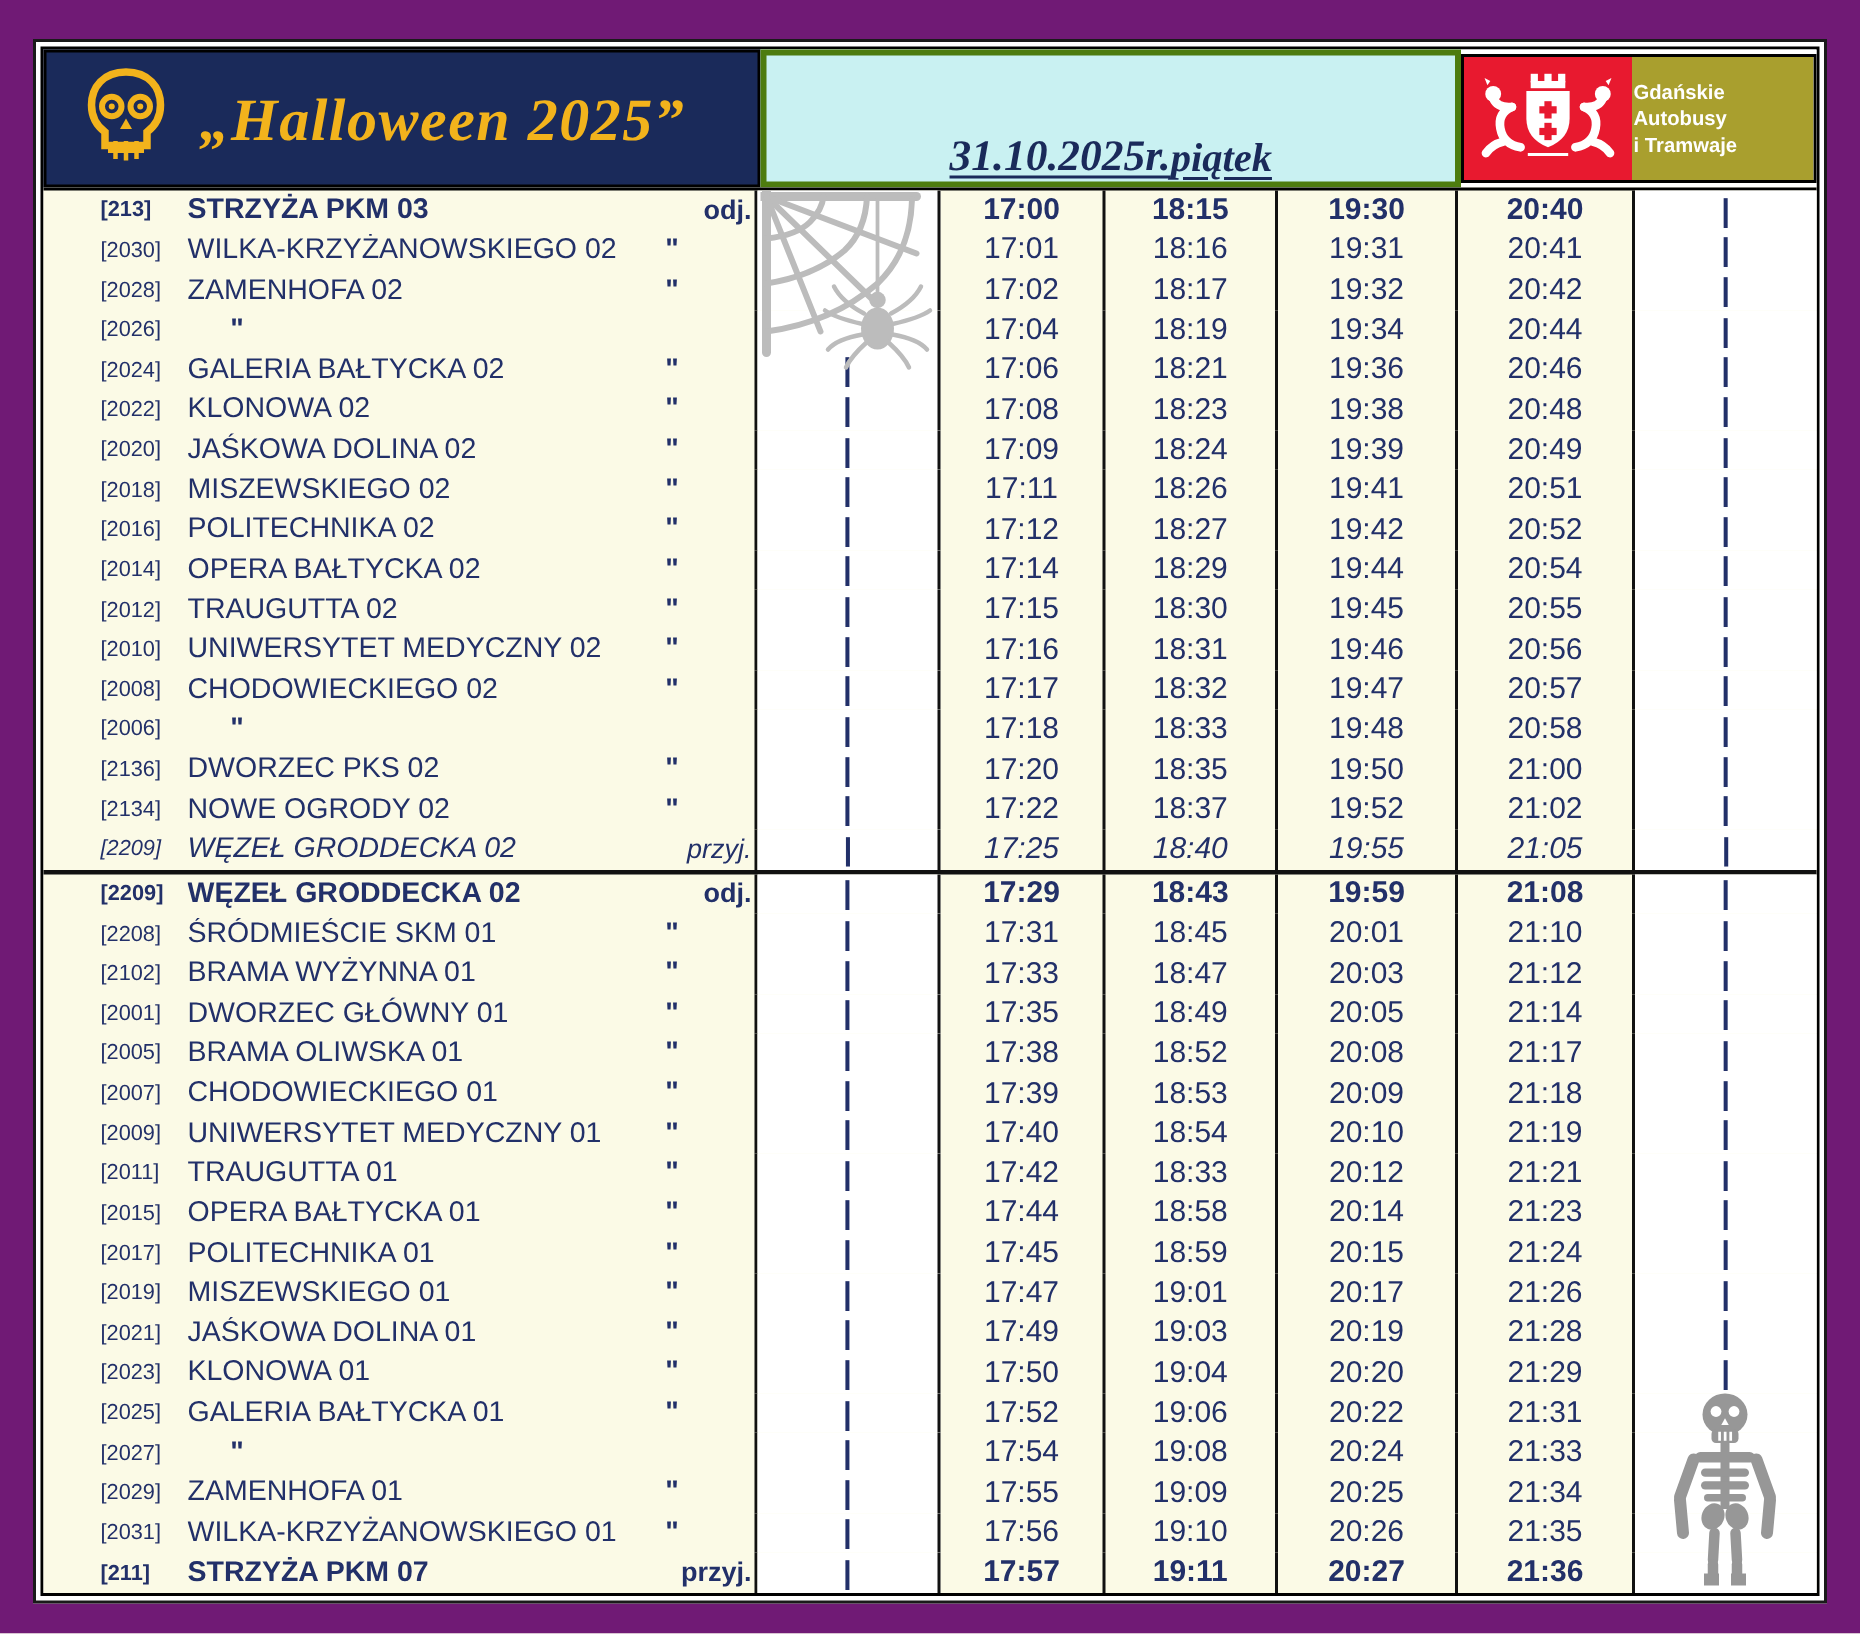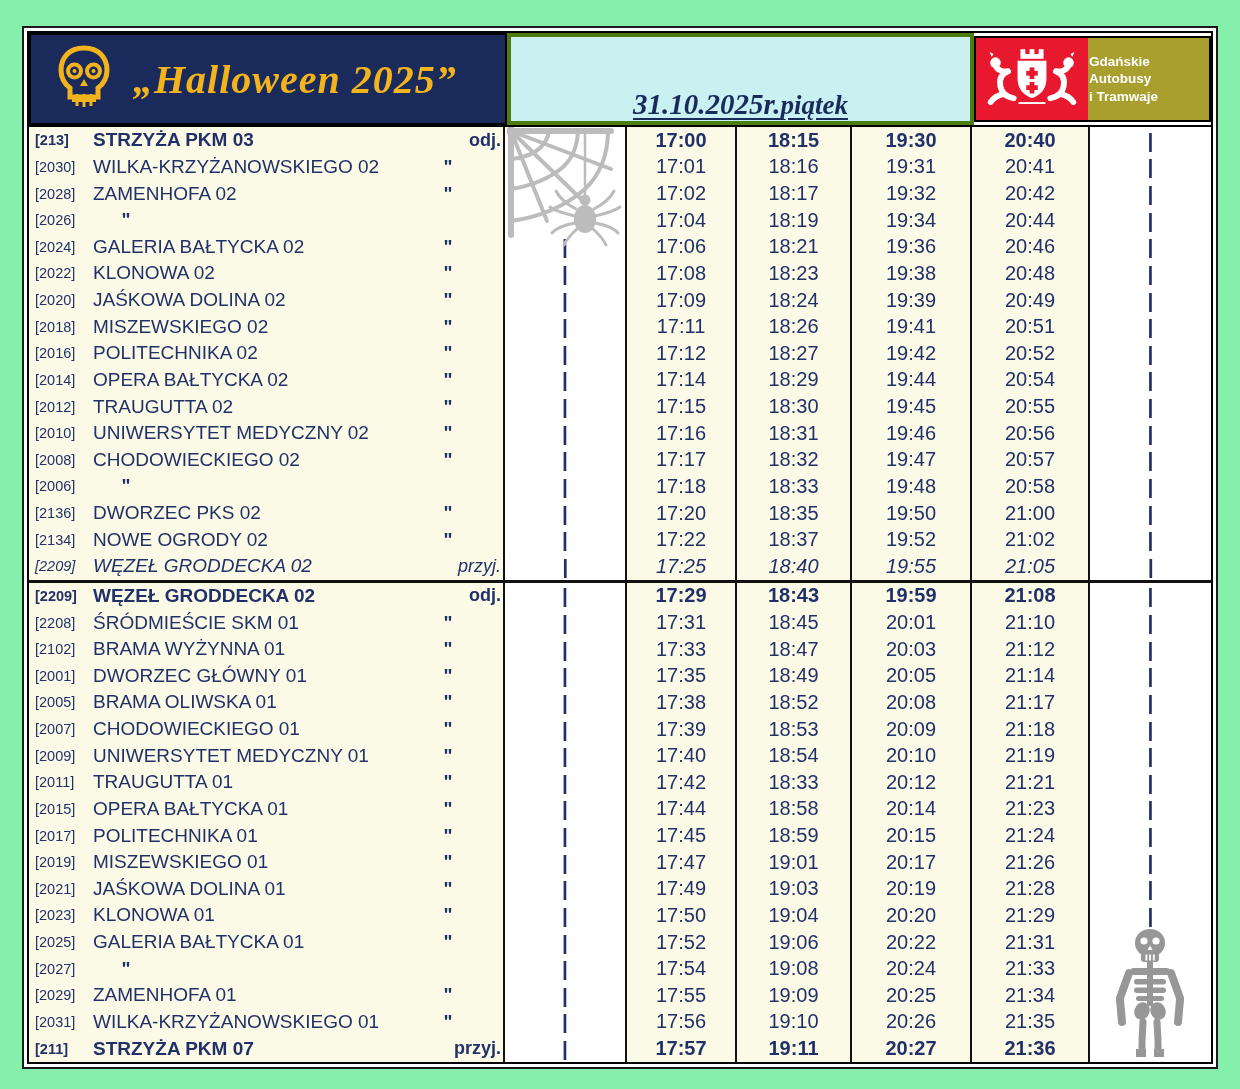--- a/index.html
+++ b/index.html
@@ -1,17 +1,17 @@
 <!DOCTYPE html>
 <html><head>
 <meta charset="utf-8">
 <style>
   html,body{margin:0;padding:0;background:#ffffff;width:1240px;height:1089px;overflow:hidden;
     font-family:"Liberation Sans", sans-serif;}
-  .page{width:1240px;height:1089px;box-sizing:border-box;padding:26px 22px 20px 22px;background:#86efac;}
+  .page{width:1240px;height:1089px;box-sizing:border-box;padding:26px 22px 20px 22px;background:#701a75;}
   .frame{width:100%;height:100%;box-sizing:border-box;border:2px solid #1a1a1a;padding:3px;background:#fff;}
   .frame-inner{width:100%;height:100%;box-sizing:border-box;border:2px solid #000;display:flex;flex-direction:column;background:#fff;}
 
   
   .header{display:grid;grid-template-columns:478px 467px 1fr;height:92px;flex:0 0 auto;background:#fff;}
   .title-box{box-sizing:border-box;border:2px solid #000;background:#1a2a5a;display:flex;align-items:center;
     gap:20px;padding-left:24px;}
   .title-text{font-family:"Liberation Serif", serif;font-weight:bold;font-style:italic;font-size:40px;
     color:#f2b31c;white-space:nowrap;letter-spacing:1px;}
   .date-box{box-sizing:border-box;border:4px solid #4d7c0f;background:#c9f1f2;display:flex;flex-direction:row;
@@ -29,21 +29,21 @@
   
   .table{flex:1 1 auto;display:flex;flex-direction:column;position:relative;border-top:2px solid #000;
     background:#fbfae6;color:#223069;}
   .row{flex:1 1 0;display:grid;grid-template-columns:476px 122px 110px 115px 120px 118px 1fr;min-height:0;}
   .row.divider{border-top:3px solid #111;}
   .row>div{box-sizing:border-box;height:100%;display:flex;align-items:center;min-width:0;}
   .c-stop{border-right:2px solid #111;padding-left:6px;}
   .c-web{border-right:2px solid #111;background:#ffffff;justify-content:center;}
   .c-t{border-right:2px solid #111;justify-content:center;font-size:20px;}
   .c-r{background:#ffffff;justify-content:center;}
-  .code{width:58px;flex:0 0 58px;font-size:14.5px;}
+  .code{width:58px;flex:0 0 58px;font-size:14.5px;margin-left:32px;}
   .name{flex:1;font-size:19px;white-space:nowrap;overflow:hidden;}
   .dep{flex:0 0 66px;text-align:right;padding-right:2px;font-size:18px;}
   .dep.ditto{text-align:center;padding-right:22px;font-weight:bold;font-size:19px;}
   .row.bold{font-weight:bold;}
   .row.italic{font-style:italic;}
   .row.bolditalic{font-weight:bold;}
   .bar{color:#223069;font-size:21px;font-weight:bold;line-height:1;}
 
   
   .web-decor{position:absolute;left:478px;top:0;width:120px;height:122px;pointer-events:none;}

